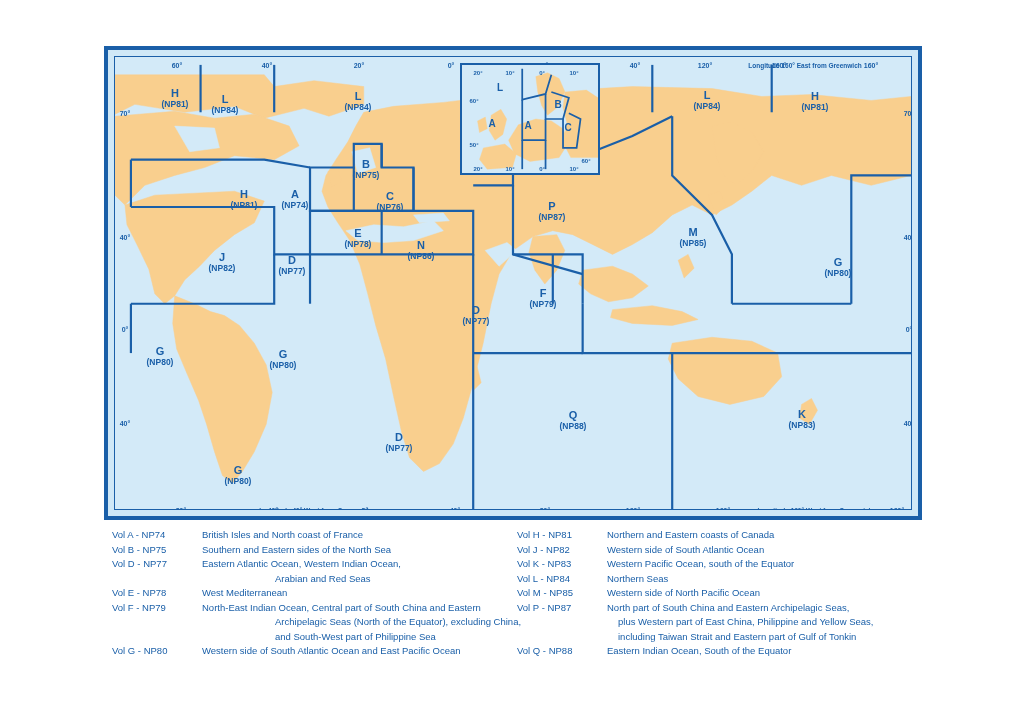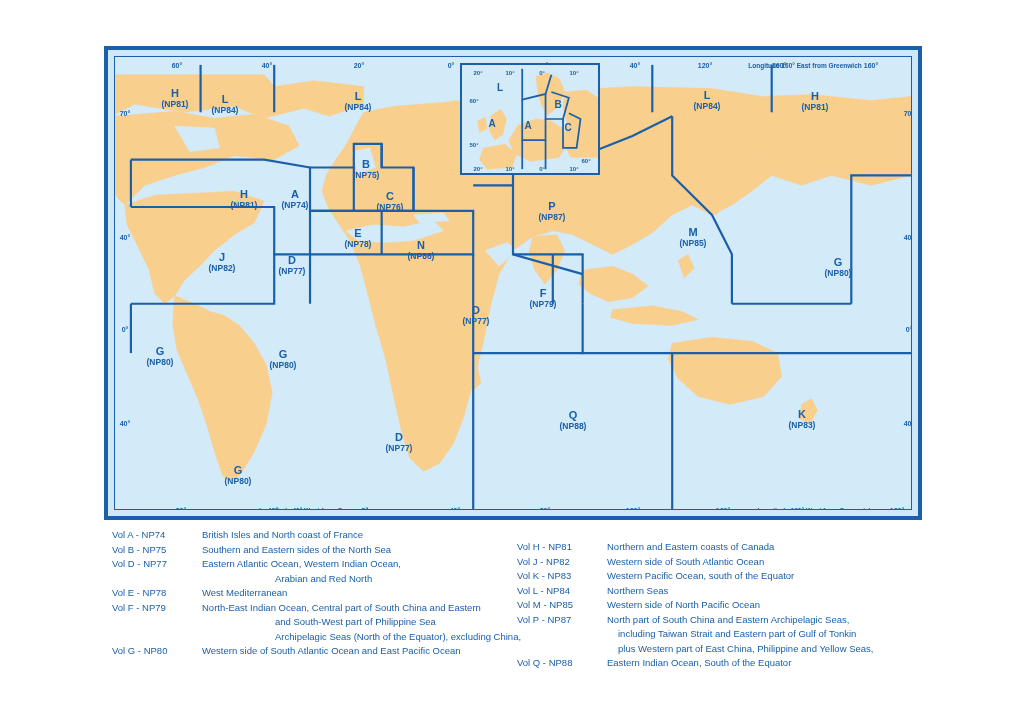--- a/index.html
+++ b/index.html
@@ -120,21 +120,21 @@
     width: 818px;
     font-size: 9.5px;
     color: #1a5fa8;
     line-height: 14.5px;
   }
   .leg-col {
     position: absolute;
     top: 0;
   }
   #leg-left { left: 0px; width: 410px; margin-left: 8px; }
-  #leg-right { left: 413px; width: 405px; margin-top: 12px; }
+  #leg-right { left: 413px; width: 405px; }
   .leg-row { display: block; white-space: nowrap; }
   .leg-code { display: inline-block; width: 90px; }
   .leg-desc { display: inline-block; }
   .leg-cont { display: block; white-space: nowrap; }
 </style>
 </head>
 <body>
 
 <div id="page">
 
@@ -412,29 +412,29 @@
     <div class="leg-col" id="leg-left">
       <div class="leg-row">
         <span class="leg-code">Vol A - NP74</span><span class="leg-desc">British Isles and North coast of France</span>
       </div>
       <div class="leg-row">
         <span class="leg-code">Vol B - NP75</span><span class="leg-desc">Southern and Eastern sides of the North Sea</span>
       </div>
       <div class="leg-row">
         <span class="leg-code">Vol D - NP77</span><span class="leg-desc">Eastern Atlantic Ocean, Western Indian Ocean,</span>
       </div>
-      <div class="leg-cont" style="padding-left:163px;">Arabian and Red North</div>
+      <div class="leg-cont" style="padding-left:163px;">Arabian and Red Seas</div>
       <div class="leg-row">
         <span class="leg-code">Vol E - NP78</span><span class="leg-desc">West Mediterranean</span>
       </div>
       <div class="leg-row">
         <span class="leg-code">Vol F - NP79</span><span class="leg-desc">North-East Indian Ocean, Central part of South China and Eastern</span>
       </div>
+      <div class="leg-cont" style="padding-left:163px;">Archipelagic Seas (North of the Equator), excluding China,</div>
       <div class="leg-cont" style="padding-left:163px;">and South-West part of Philippine Sea</div>
-      <div class="leg-cont" style="padding-left:163px;">Archipelagic Seas (North of the Equator), excluding China,</div>
       <div class="leg-row">
         <span class="leg-code">Vol G - NP80</span><span class="leg-desc">Western side of South Atlantic Ocean and East Pacific Ocean</span>
       </div>
     </div>
 
     <div class="leg-col" id="leg-right">
       <div class="leg-row">
         <span class="leg-code">Vol H - NP81</span><span class="leg-desc">Northern and Eastern coasts of Canada</span>
       </div>
       <div class="leg-row">
@@ -445,22 +445,22 @@
       </div>
       <div class="leg-row">
         <span class="leg-code">Vol L -  NP84</span><span class="leg-desc">Northern Seas</span>
       </div>
       <div class="leg-row">
         <span class="leg-code">Vol M - NP85</span><span class="leg-desc">Western side of North Pacific Ocean</span>
       </div>
       <div class="leg-row">
         <span class="leg-code">Vol P - NP87</span><span class="leg-desc">North part of South China and Eastern Archipelagic Seas,</span>
       </div>
+      <div class="leg-cont" style="padding-left:101px;">plus Western part of East China, Philippine and Yellow Seas,</div>
       <div class="leg-cont" style="padding-left:101px;">including Taiwan Strait and Eastern part of Gulf of Tonkin</div>
-      <div class="leg-cont" style="padding-left:101px;">plus Western part of East China, Philippine and Yellow Seas,</div>
       <div class="leg-row">
         <span class="leg-code">Vol Q - NP88</span><span class="leg-desc">Eastern Indian Ocean, South of the Equator</span>
       </div>
     </div>
 
   </div>
 
 </div>
 
 </body></html>

